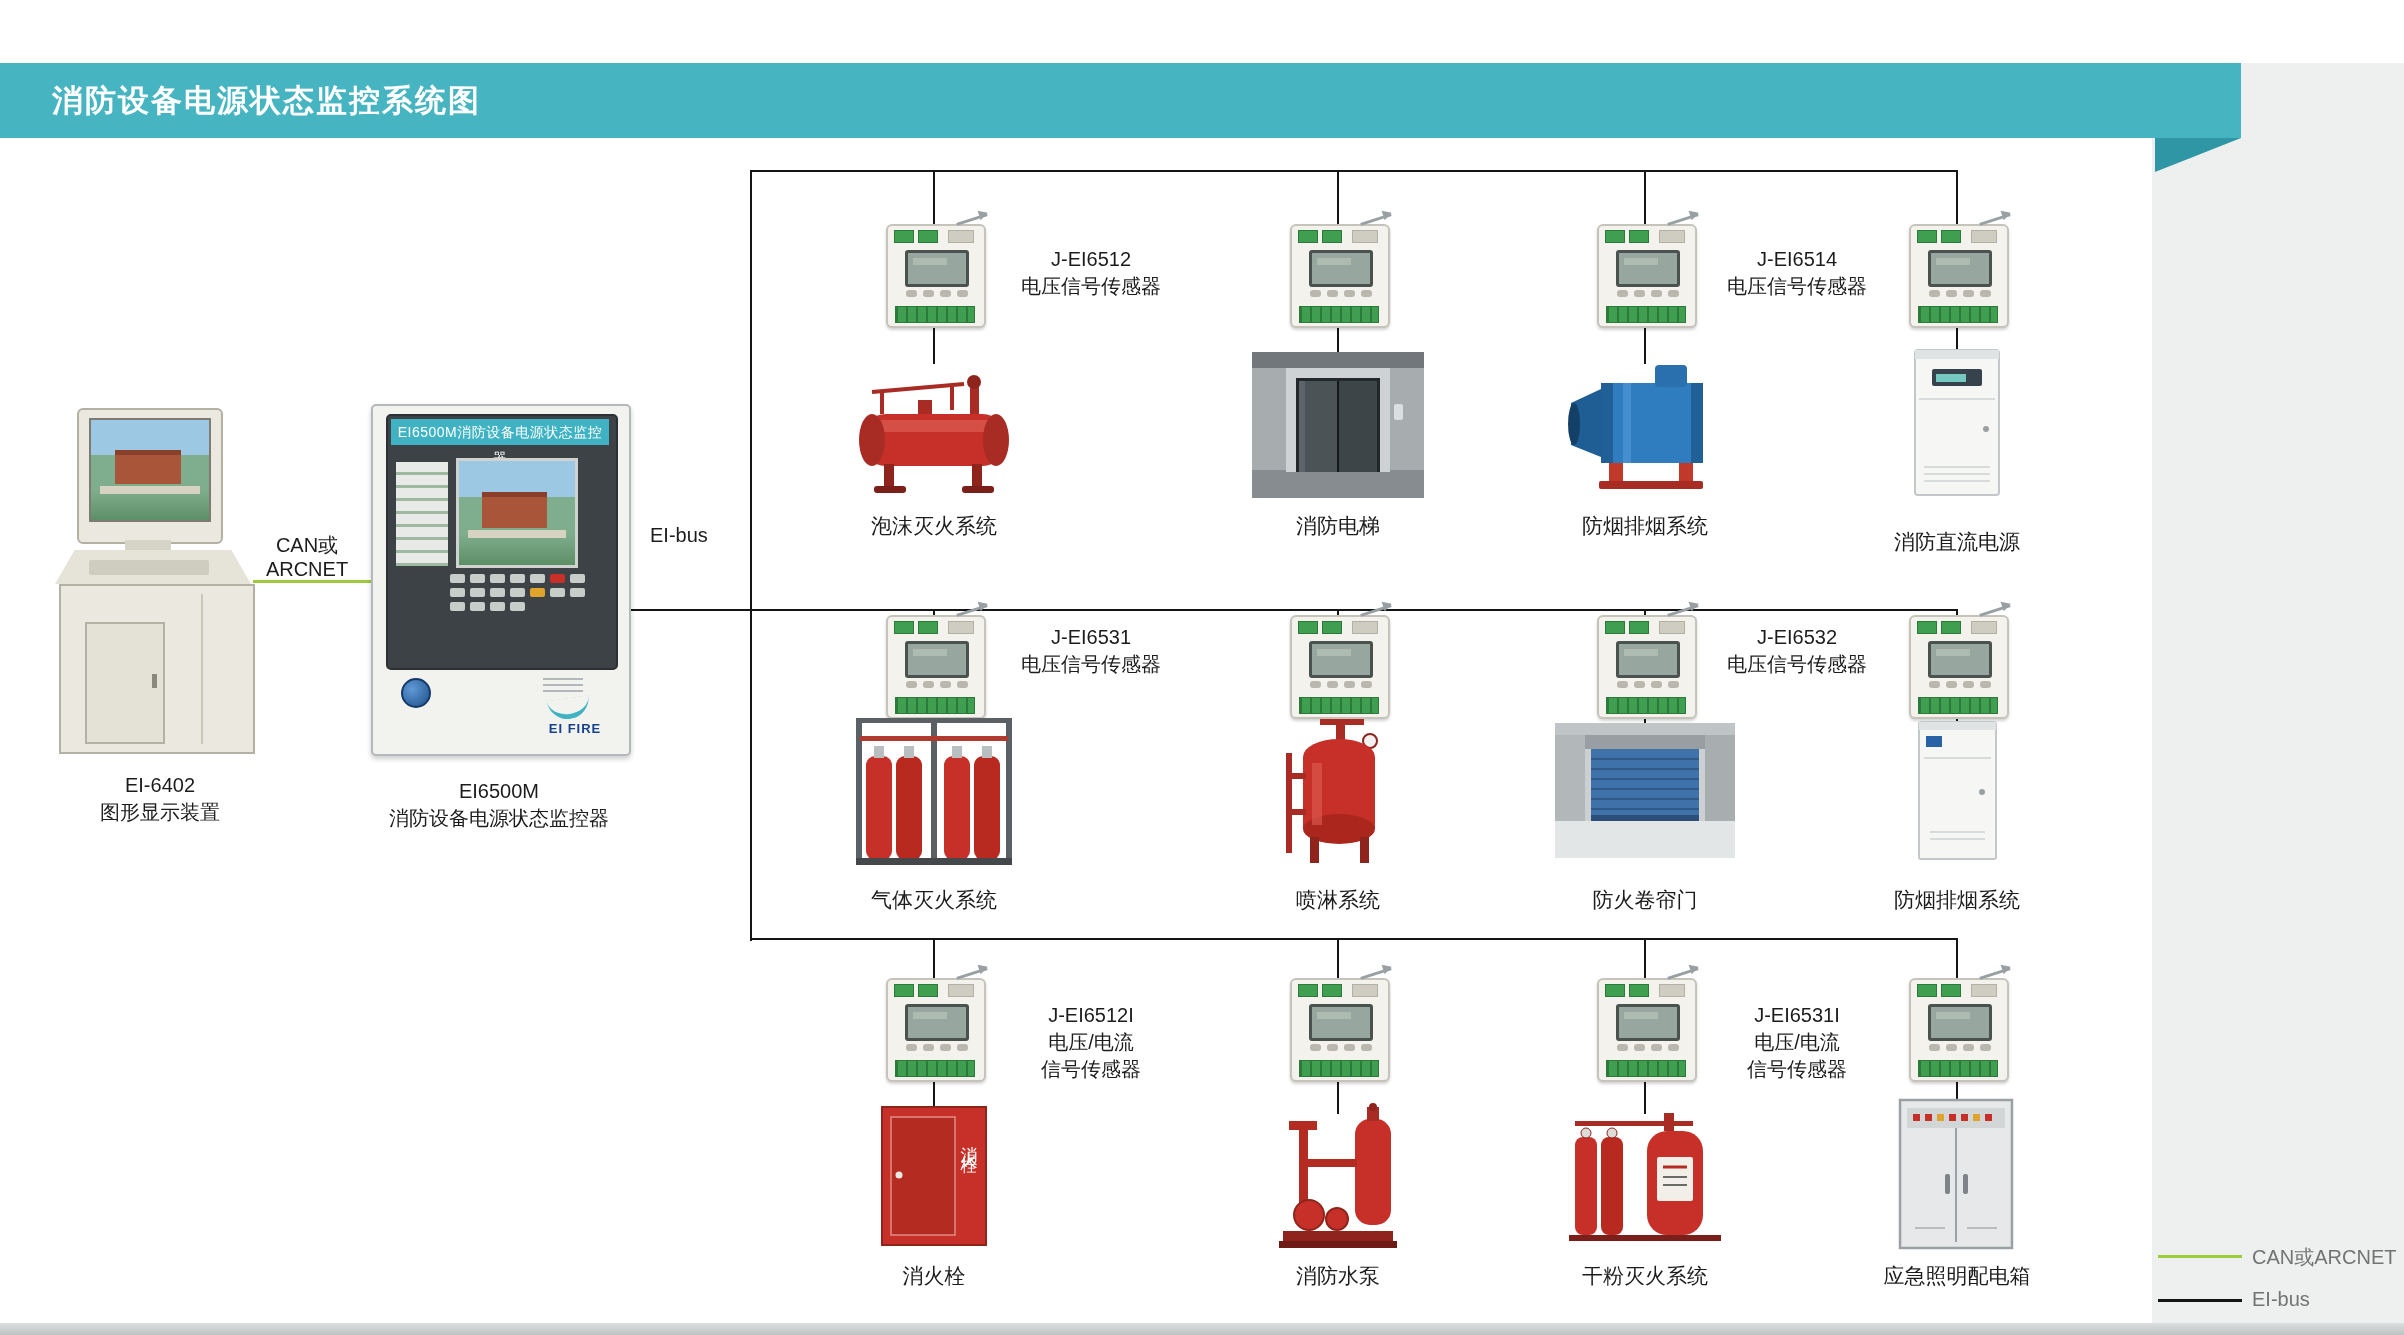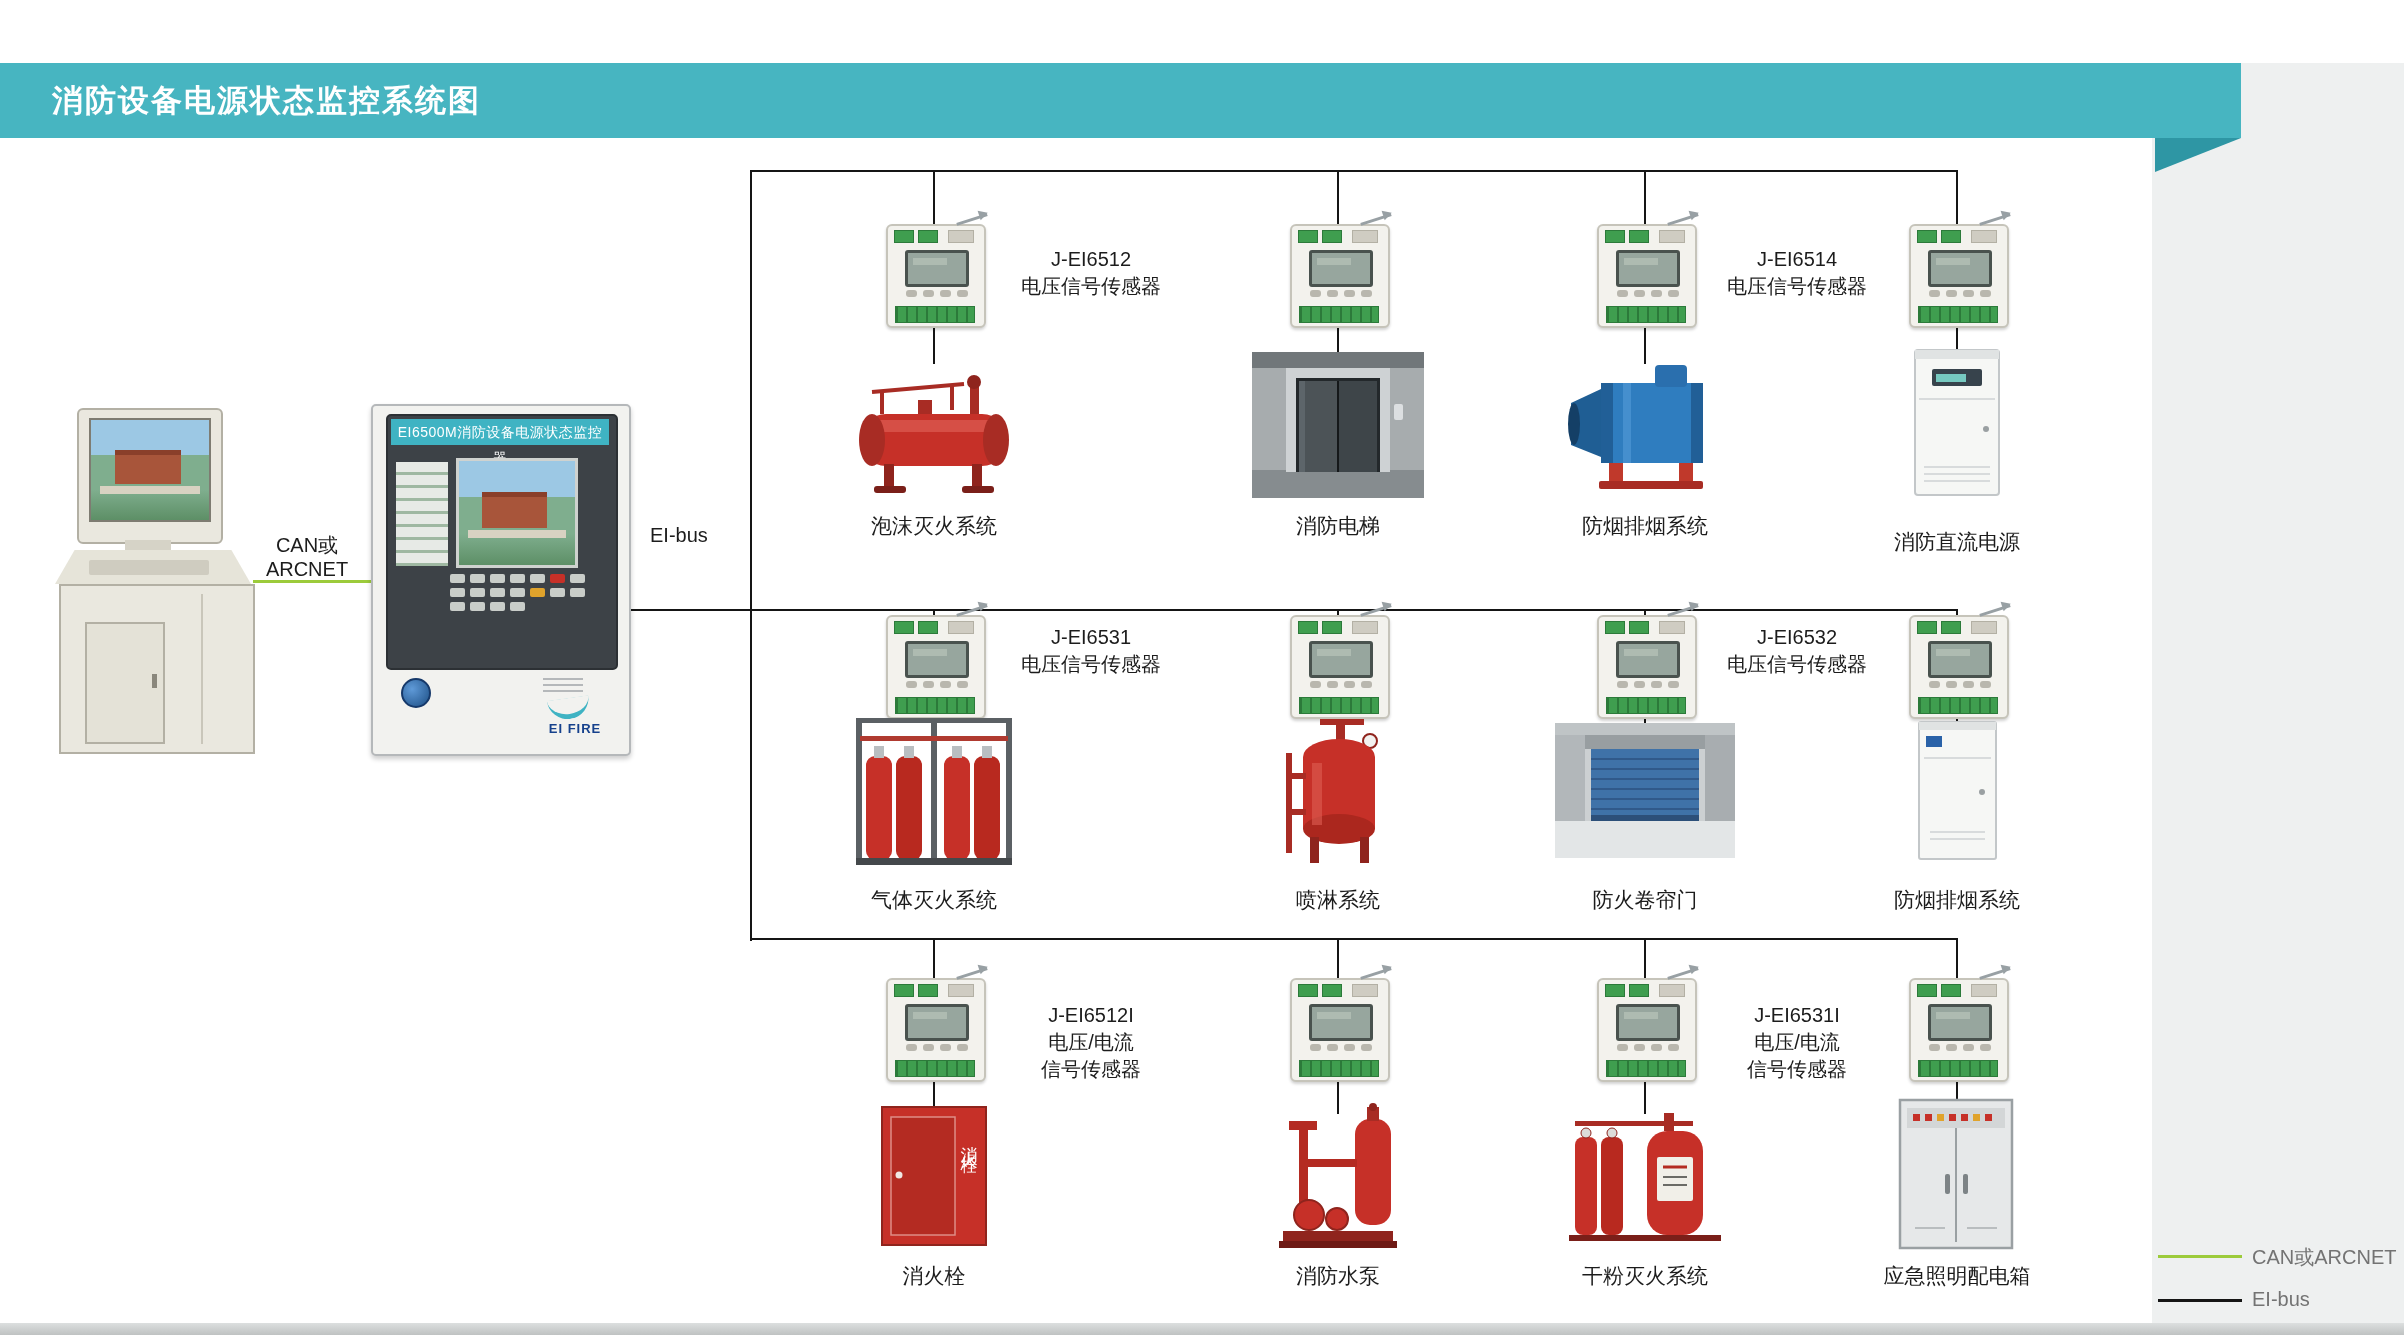--- a/index.html
+++ b/index.html
@@ -141,20 +141,24 @@
       <div class="ws-screen bld"></div>
     </div>
     <div class="ws-neck"></div>
     <div class="ws-shelf"></div>
     <div class="ws-kbd"></div>
     <div class="ws-body">
       <div class="ws-door"></div>
       <div class="ws-seam"></div>
     </div>
   </div>
+  <div class="unit-label" style="left:30px;top:772px">
+    <div>EI-6402</div>
+    <div>图形显示装置</div>
+  </div>
 
   <div class="can-tag" style="left:242px;top:533px">
     <div>CAN或</div>
     <div>ARCNET</div>
   </div>
 
   <div class="panel">
     <div class="p-face">
       <div class="p-banner">EI6500M消防设备电源状态监控器</div>
       <div class="p-side"></div>
@@ -183,20 +187,24 @@
     <div class="p-lock"></div>
     <div class="p-vents">
         <i></i>
         <i></i>
         <i></i>
       </div>
     <div class="p-logo">
       <span class="p-swoosh"></span>
       <span class="p-logotext">EI FIRE</span>
     </div>
+  </div>
+  <div class="unit-label" style="left:369px;top:778px">
+    <div>EI6500M</div>
+    <div>消防设备电源状态监控器</div>
   </div>
 
   <div class="bus-tag" style="left:650px;top:524px">EI-bus</div>
 
   <div class="sensor" style="left:886px;top:224px">
     <i class="s-arrow"></i>
     <span class="s-tb"></span>
       <span class="s-tb2"></span>
       <span class="s-tb3"></span>
     <div class="s-lcd"></div>

